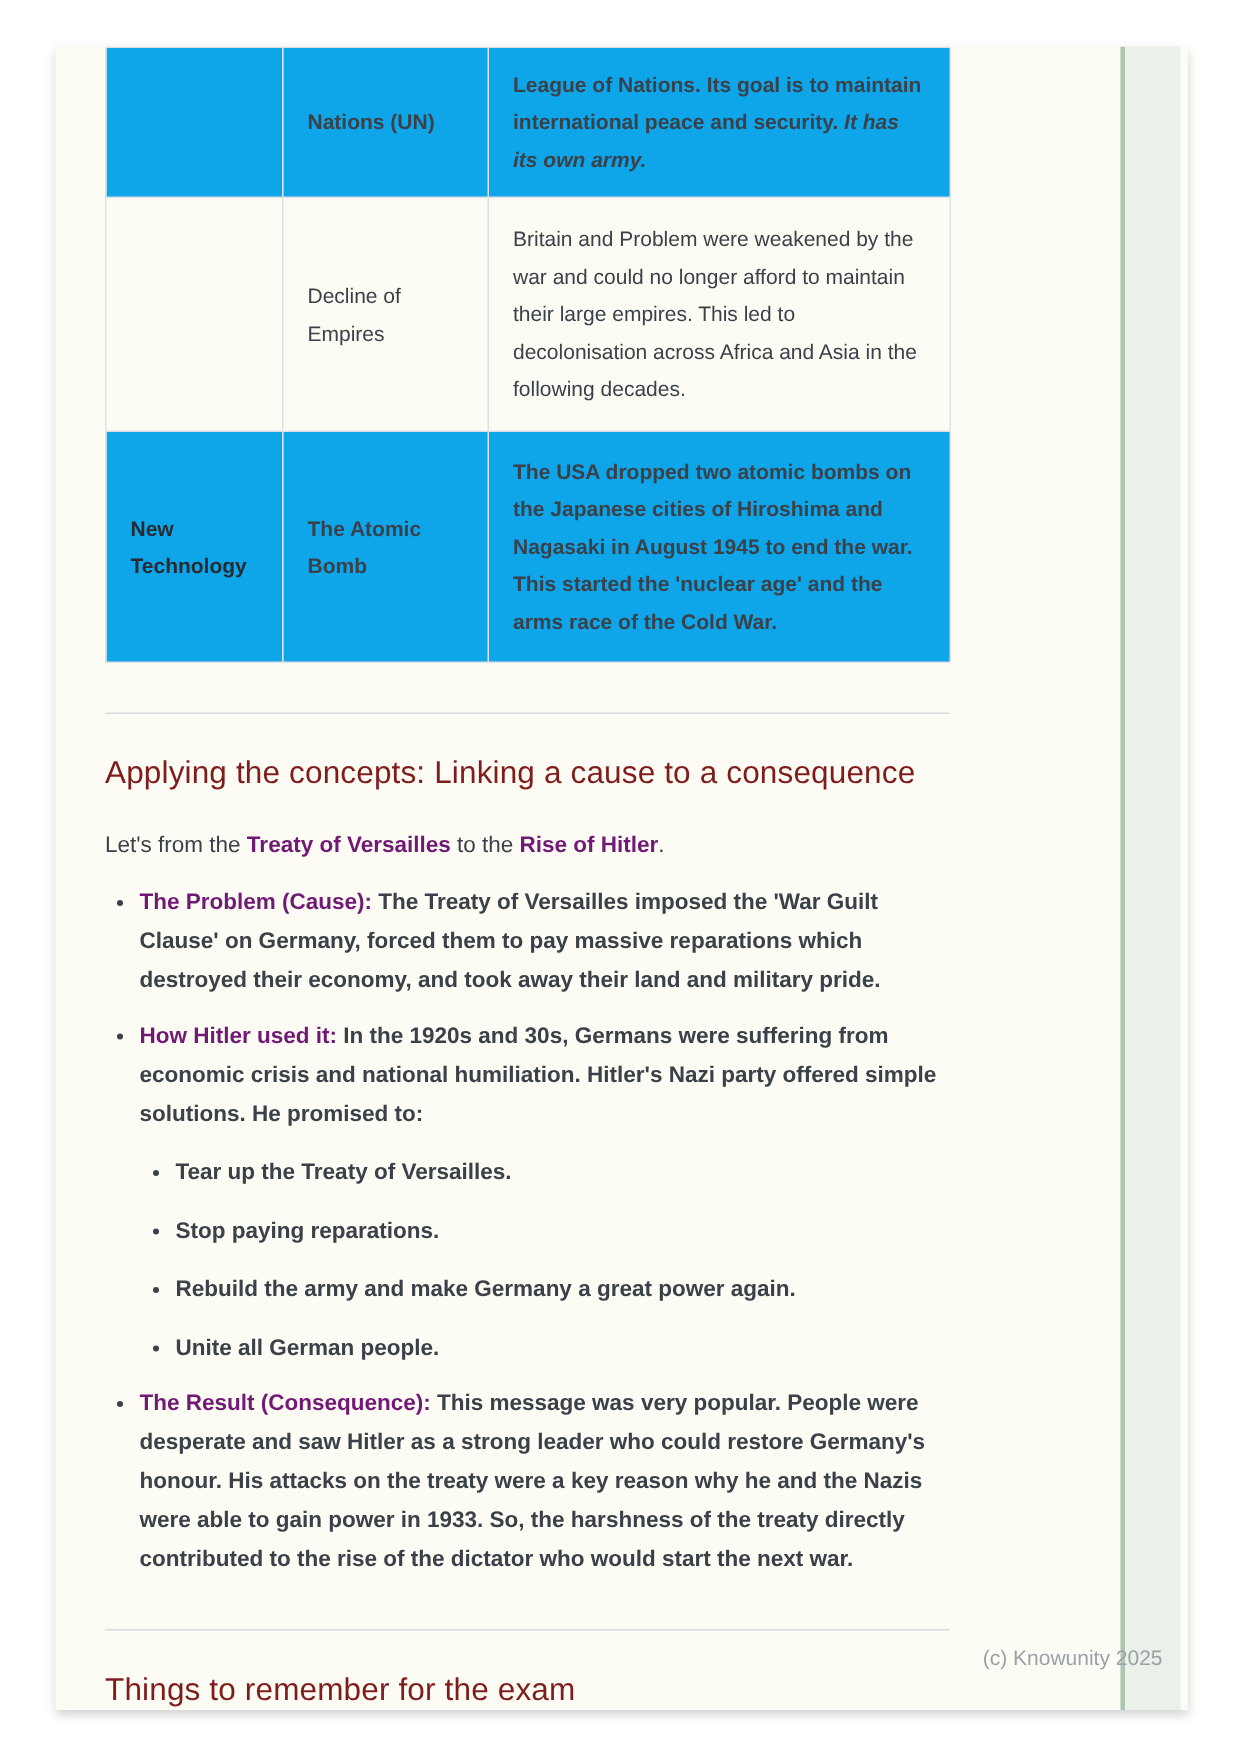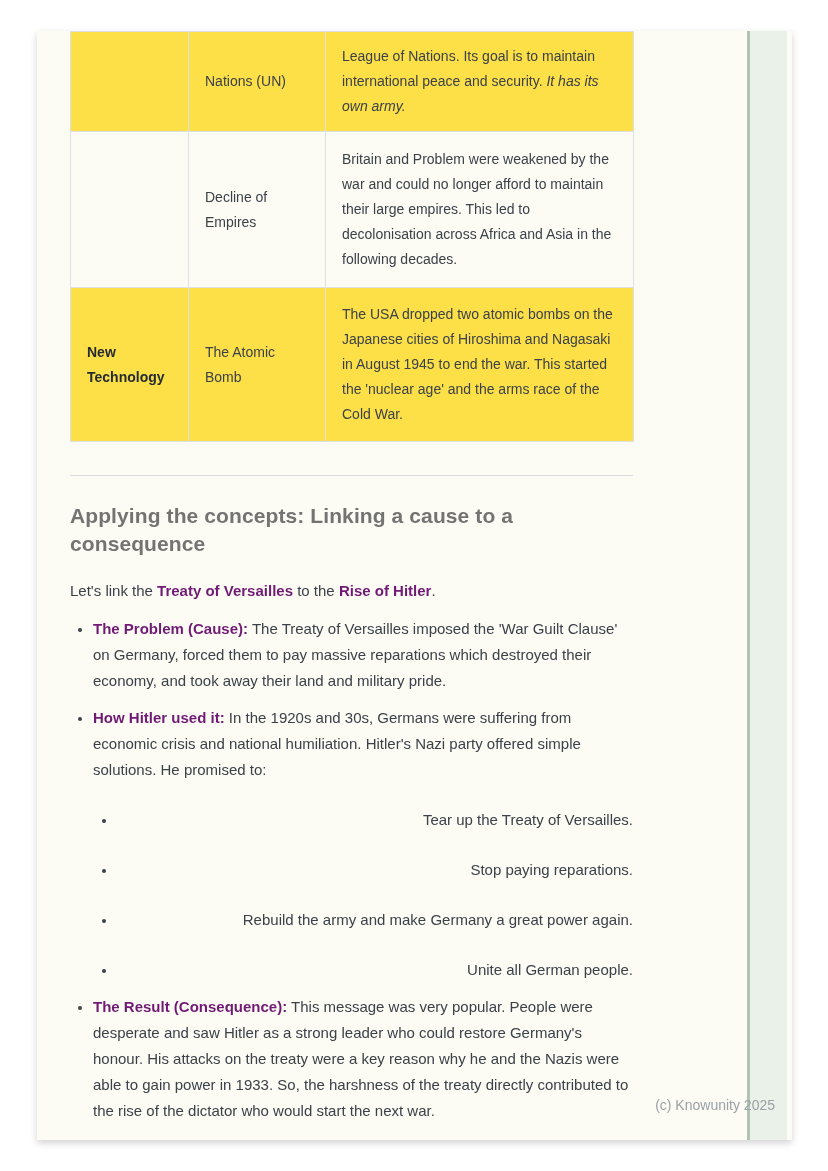--- a/index.html
+++ b/index.html
@@ -44,62 +44,62 @@
     line-height: 25px;
     color: #3b4149;
     table-layout: fixed;
   }
   table.doc-table td {
     border: 1px solid #dde1e6;
     vertical-align: middle;
     padding: 12px 16px;
     box-sizing: border-box;
   }
-  tr.shaded td { background: #fde047; }
+  tr.shaded td { background: #0ea5e9; font-weight: bold; }
   td.cat { font-weight: bold; color: #262b31; }
   tr.r1 { height: 94px; }
   tr.r2 { height: 156px; }
   tr.r3 { height: 154px; }
   .desc em { font-style: italic; }
   
   hr.sec-divider {
     border: none;
     border-top: 1px solid #d8dcdf;
     margin: 33px 0 0 0;
     width: 563px;
   }
   h2.green-h {
     font-size: 21px;
     line-height: 27.5px;
-    font-weight: bold;
-    color: #737373;
+    font-weight: normal;
+    color: #7f1d1d;
     margin: 26px 0 0 0;
     letter-spacing: 0.1px;
   }
   
   .intro {
     margin: 21px 0 0 0;
     font-size: 15px;
     line-height: 26px;
   }
   b, strong { color: #701a75; }
   ul.main-list {
     margin: 12px 0 0 0;
     padding: 0 0 0 23px;
     font-size: 15px;
     line-height: 26px;
     list-style: disc outside;
   }
-  ul.main-list > li { margin-top: 11px; }
+  ul.main-list > li { margin-top: 11px; font-weight: bold; }
   ul.sub-list {
     margin: 7px 0 0 0;
     padding: 0 0 0 24px;
     list-style: disc outside;
   }
-  ul.sub-list > li { margin-top: 24px; text-align: right; }
+  ul.sub-list > li { margin-top: 13px; }
   li::marker { color: #3b4149; font-size: 13px; }
   
   .watermark {
     position: absolute;
     right: 17px;
     bottom: 27px;
     font-size: 14px;
     color: #9aa1a8;
     z-index: 2;
   }
@@ -135,21 +135,21 @@
           <td>The Atomic Bomb</td>
           <td class="desc">The USA dropped two atomic bombs on the Japanese cities of Hiroshima and Nagasaki in August 1945 to end the war. This started the 'nuclear age' and the arms race of the Cold War.</td>
         </tr>
       </tbody>
     </table>
 
     <hr class="sec-divider">
 
     <h2 class="green-h">Applying the concepts: Linking a cause to a consequence</h2>
 
-    <p class="intro"><span>Let's link the </span><strong>Treaty of Versailles</strong><span> to the </span><strong>Rise of Hitler</strong><span>.</span></p>
+    <p class="intro"><span>Let's from the </span><strong>Treaty of Versailles</strong><span> to the </span><strong>Rise of Hitler</strong><span>.</span></p>
 
     <ul class="main-list">
       <li><strong>The Problem (Cause):</strong><span> The Treaty of Versailles imposed the 'War Guilt Clause' on Germany, forced them to pay massive reparations which destroyed their economy, and took away their land and military pride.</span></li>
       <li><strong>How Hitler used it:</strong><span> In the 1920s and 30s, Germans were suffering from economic crisis and national humiliation. Hitler's Nazi party offered simple solutions. He promised to:</span>
         <ul class="sub-list">
           <li>Tear up the Treaty of Versailles.</li>
           <li>Stop paying reparations.</li>
           <li>Rebuild the army and make Germany a great power again.</li>
           <li>Unite all German people.</li>
         </ul>

